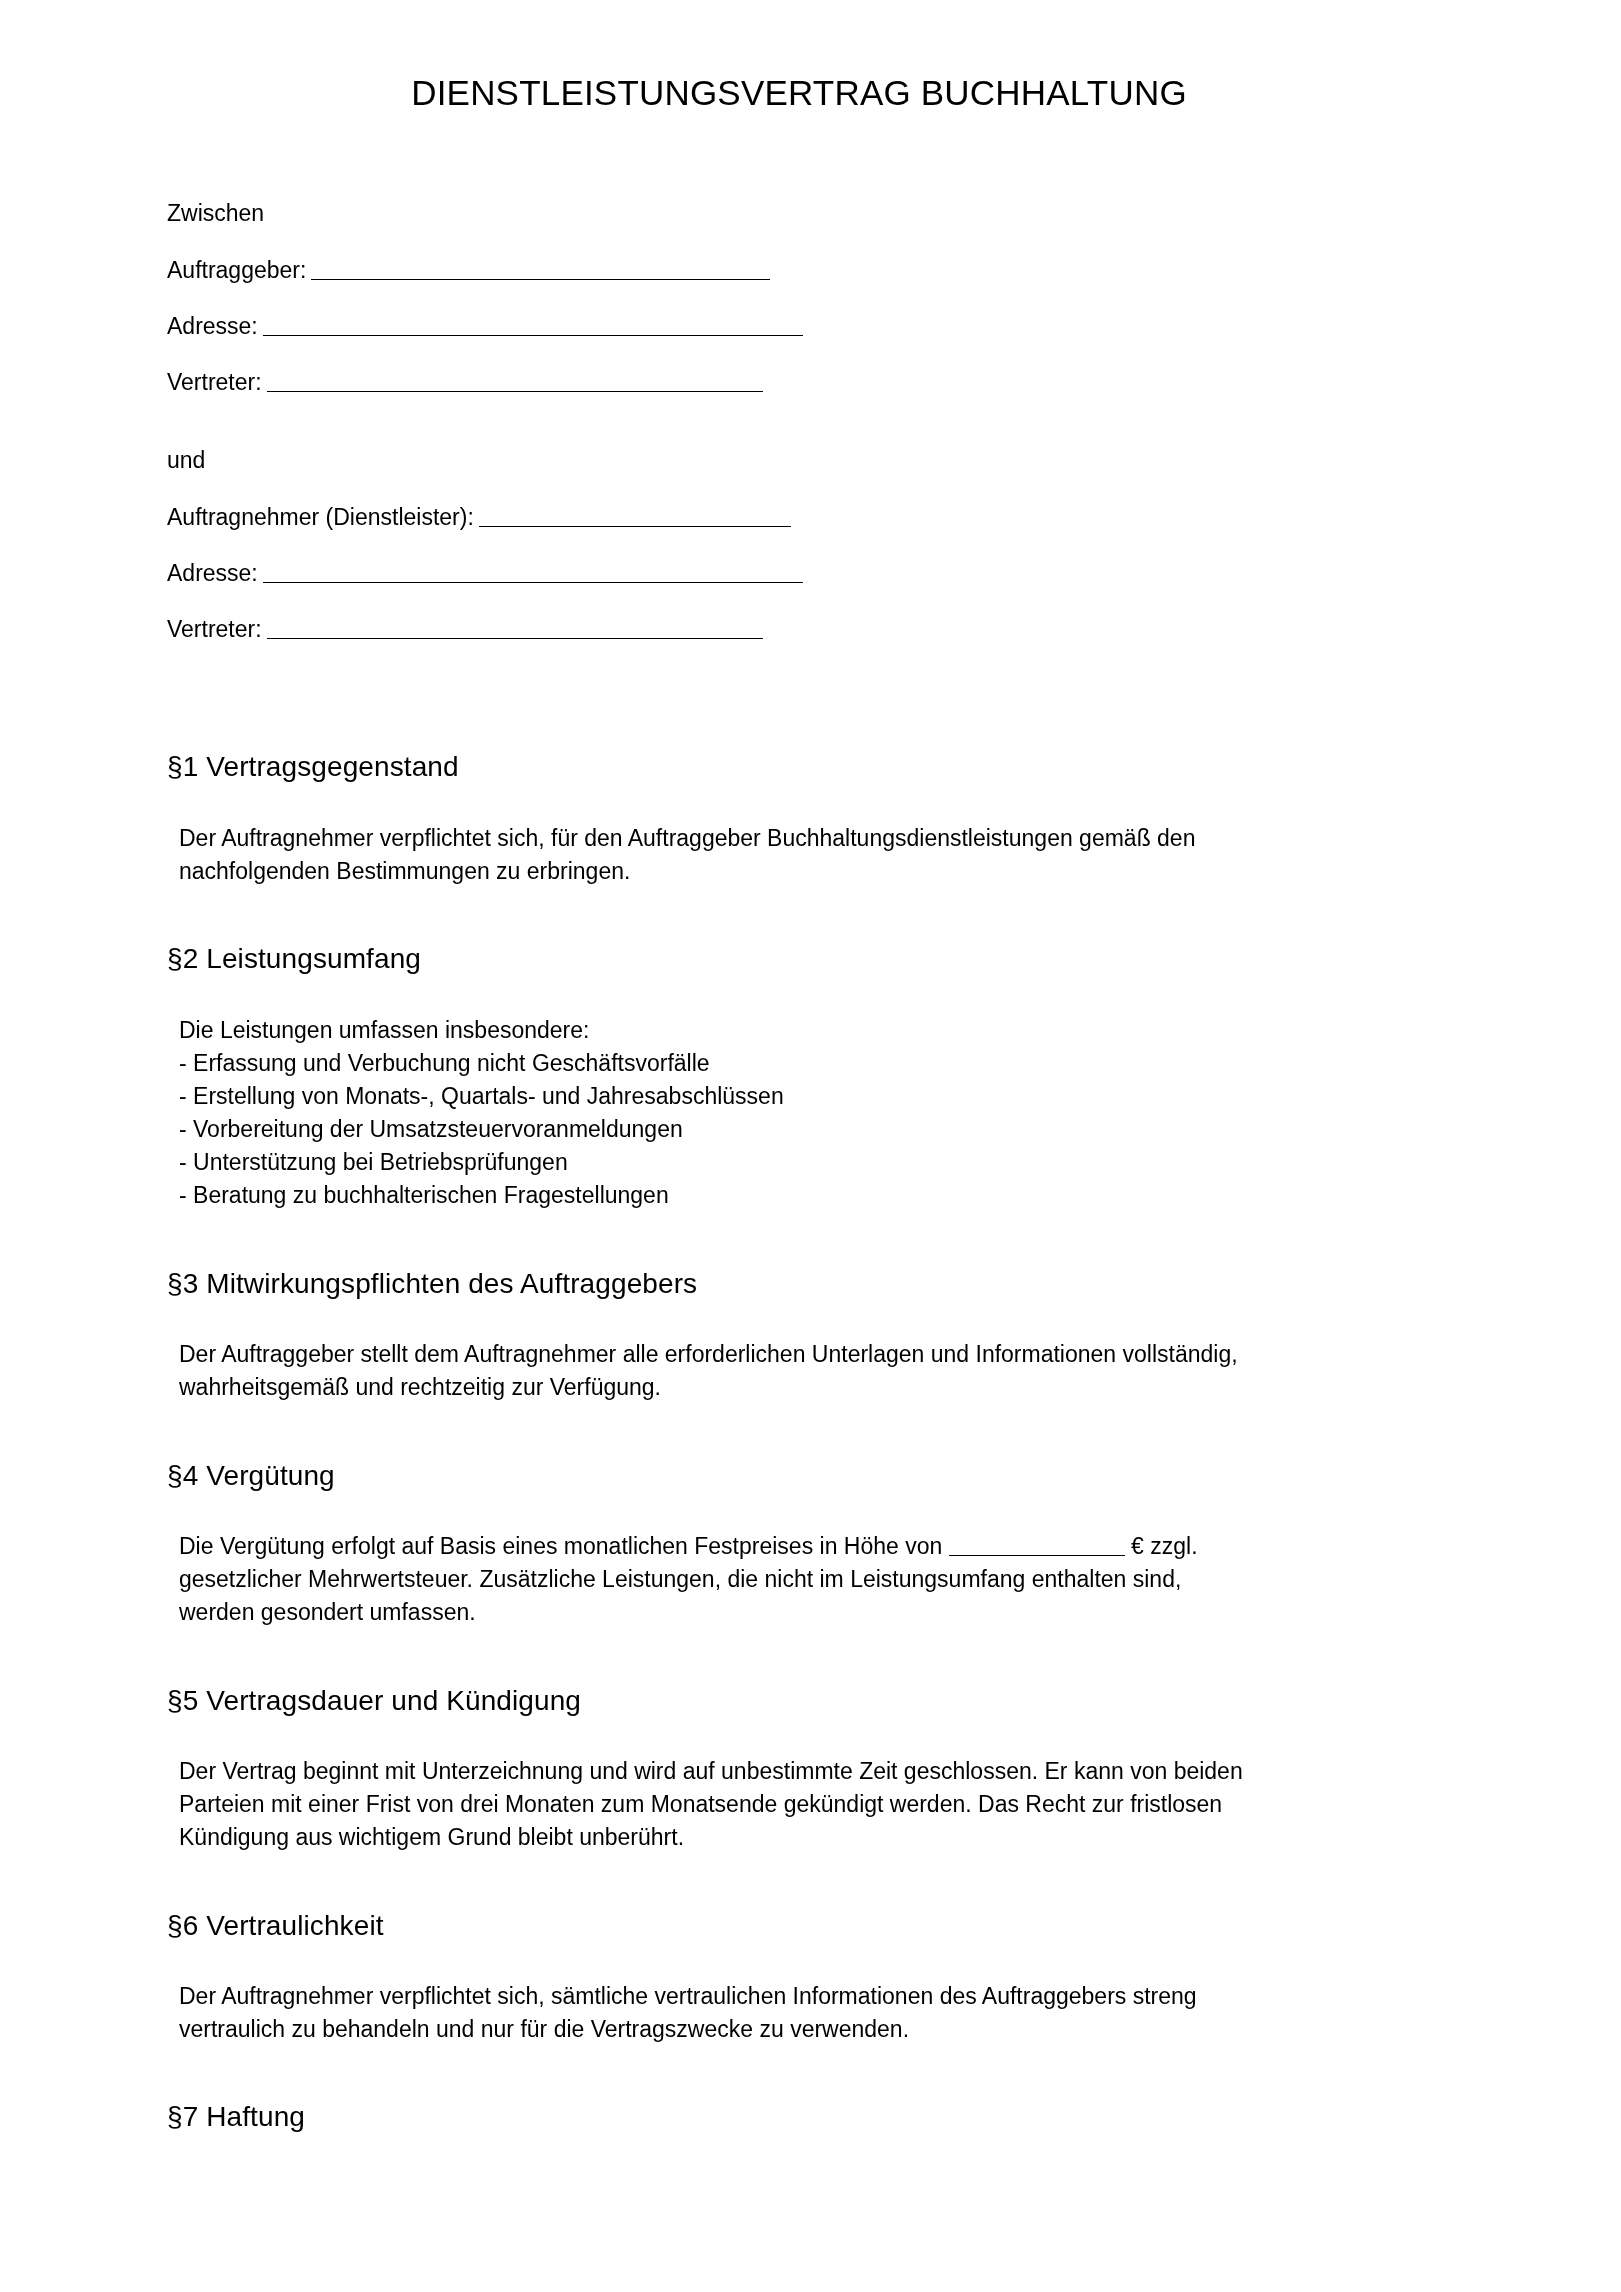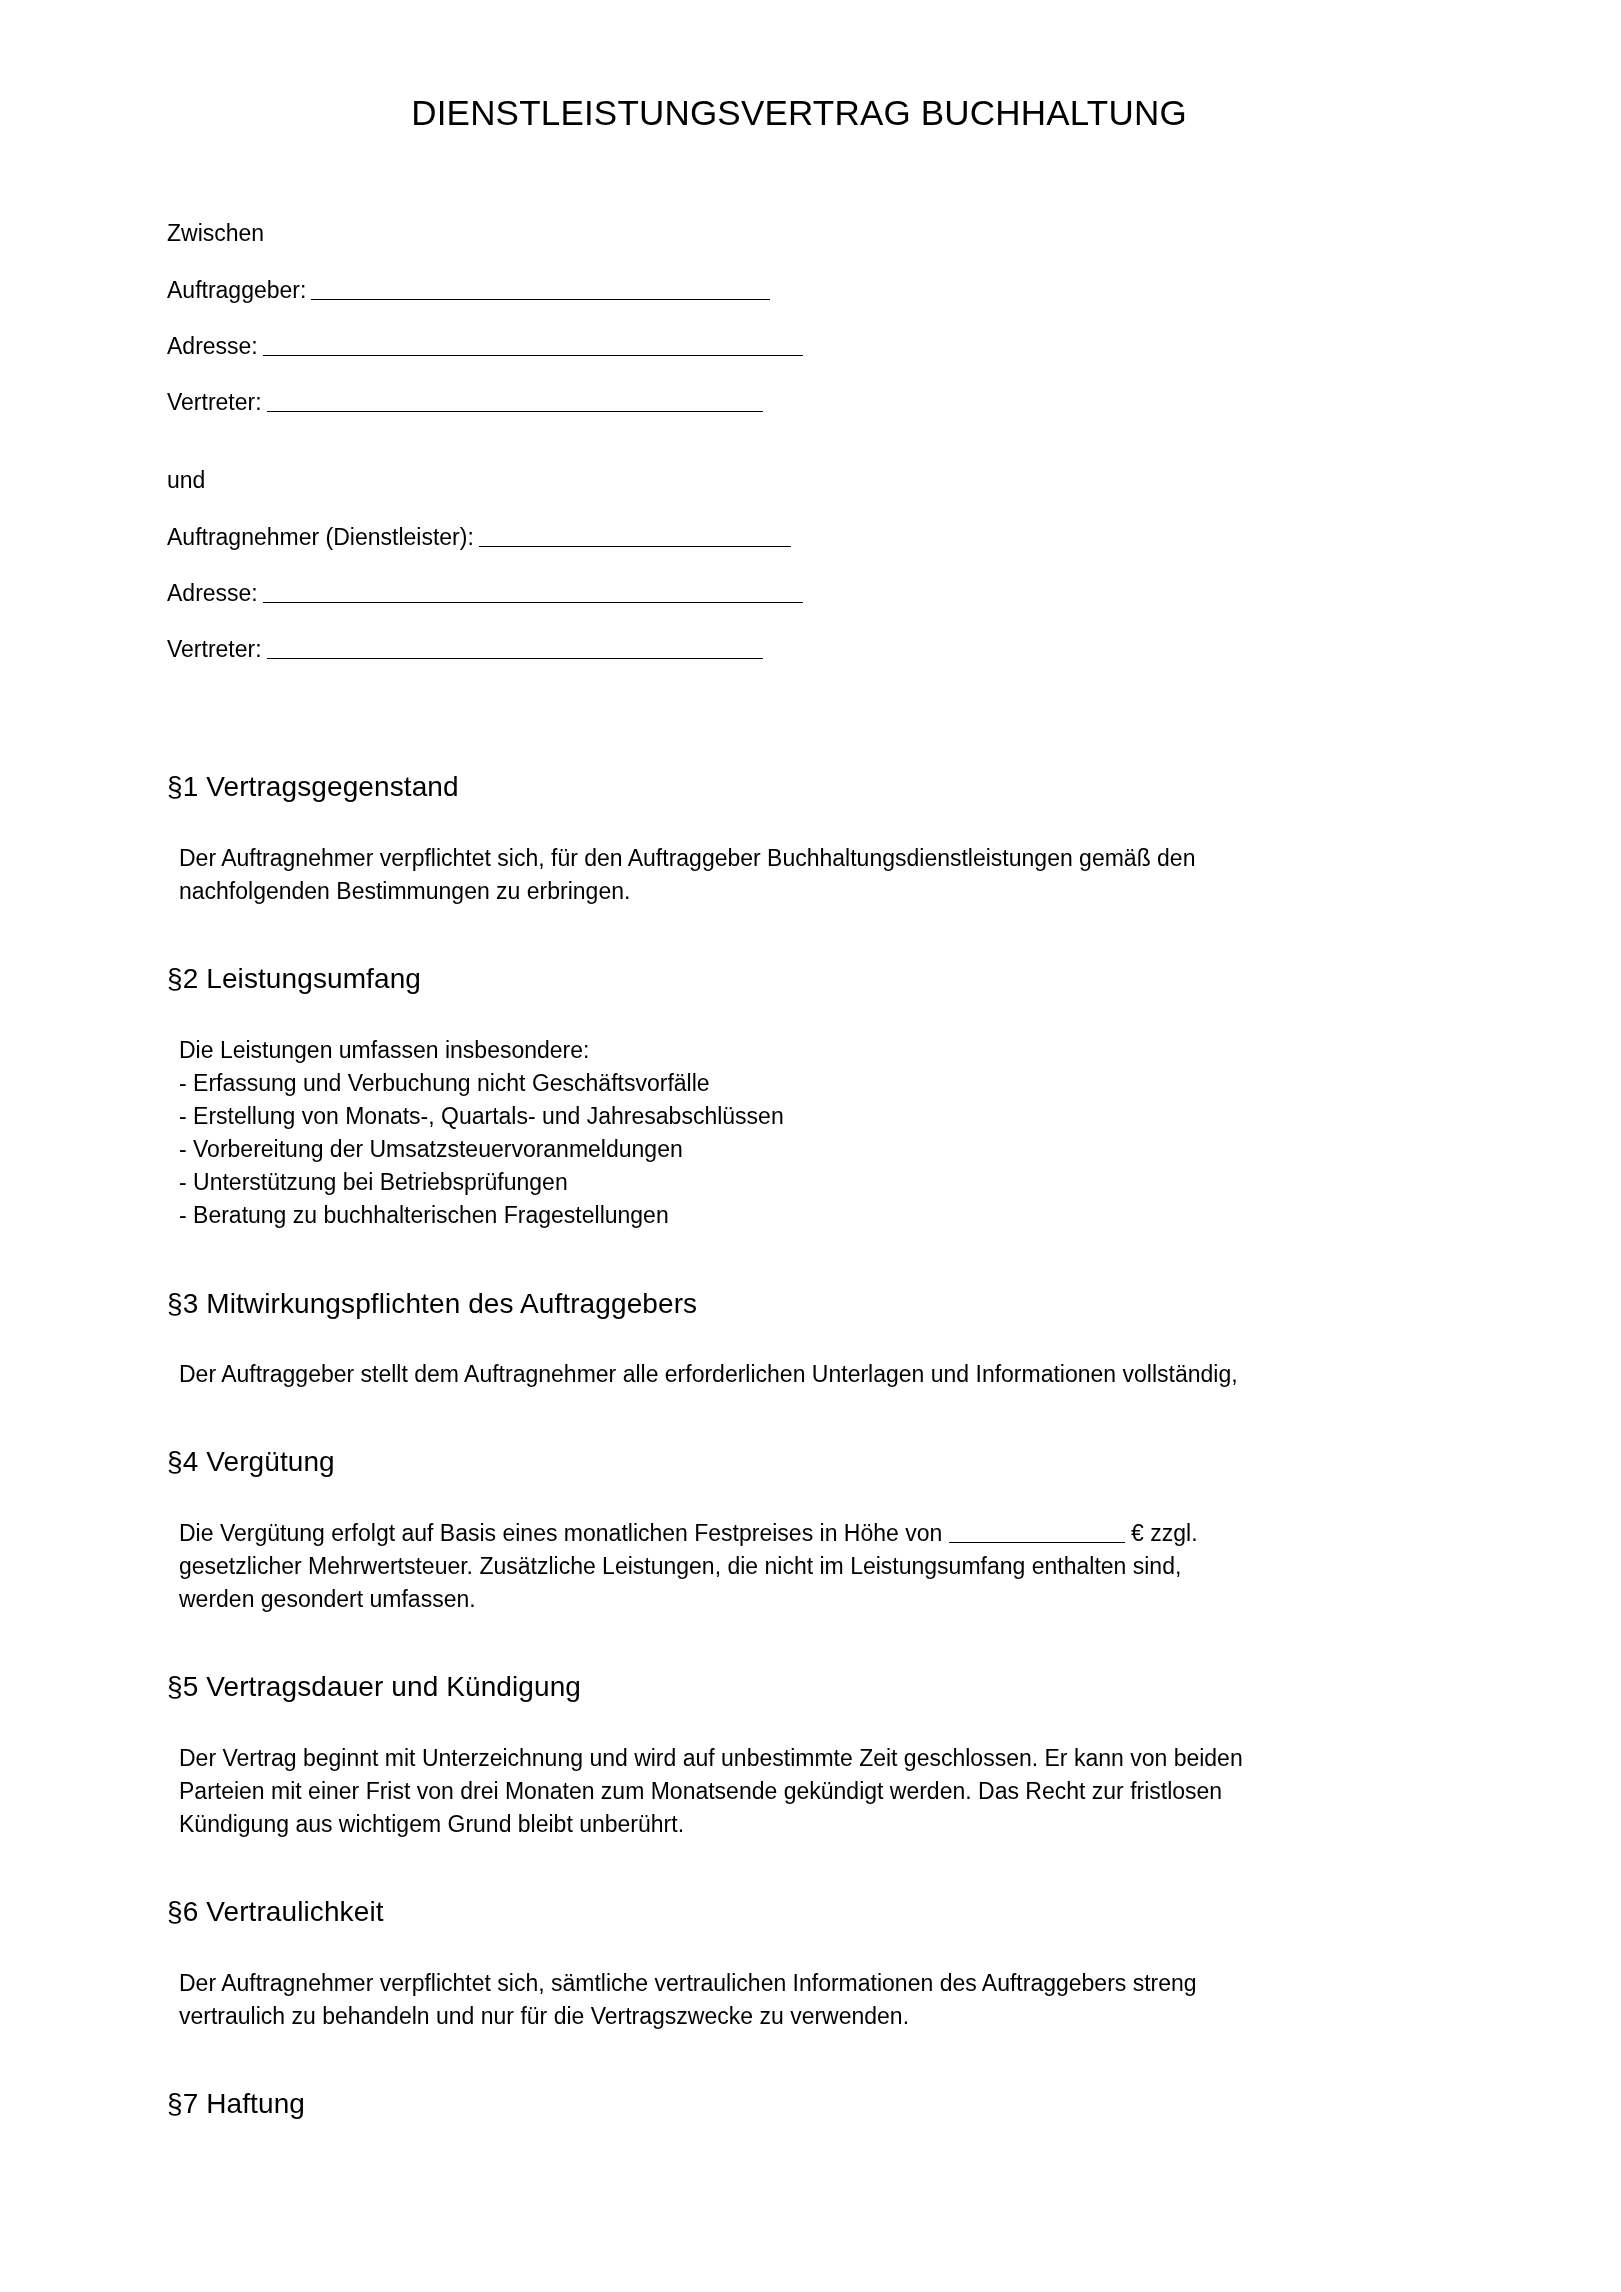--- a/index.html
+++ b/index.html
@@ -28,21 +28,21 @@
     width: 1264px;
   }
 
   
   .doc-title {
     text-align: center;
     font-size: 35px;
     font-weight: 400;
     letter-spacing: 0.2px;
     margin: 0;
-    padding-top: 92px;
+    padding-top: 72px;
     line-height: 1.2;
     white-space: nowrap;
   }
 
   
   .parties {
     margin-top: 88px;
   }
 
   .party-line {
@@ -180,20 +180,21 @@
         <span class="bl">- Beratung zu buchhalterischen Fragestellungen</span>
       </div>
     </div>
 
     <div style="height:43px"></div>
     <div class="section">
       <h2 class="section-heading">§3 Mitwirkungspflichten des Auftraggebers</h2>
       <div style="height:26.5px"></div>
       <div class="section-body">
         <span class="bl">Der Auftraggeber stellt dem Auftragnehmer alle erforderlichen Unterlagen und Informationen vollständig,</span>
+        <span class="bl">wahrheitsgemäß und rechtzeitig zur Verfügung.</span>
       </div>
     </div>
 
     <div style="height:43px"></div>
     <div class="section">
       <h2 class="section-heading">§4 Vergütung</h2>
       <div style="height:26.5px"></div>
       <div class="section-body">
         <span class="bl"><span>Die Vergütung erfolgt auf Basis eines monatlichen Festpreises in Höhe von</span>
           <span class="inline-fill"></span>

